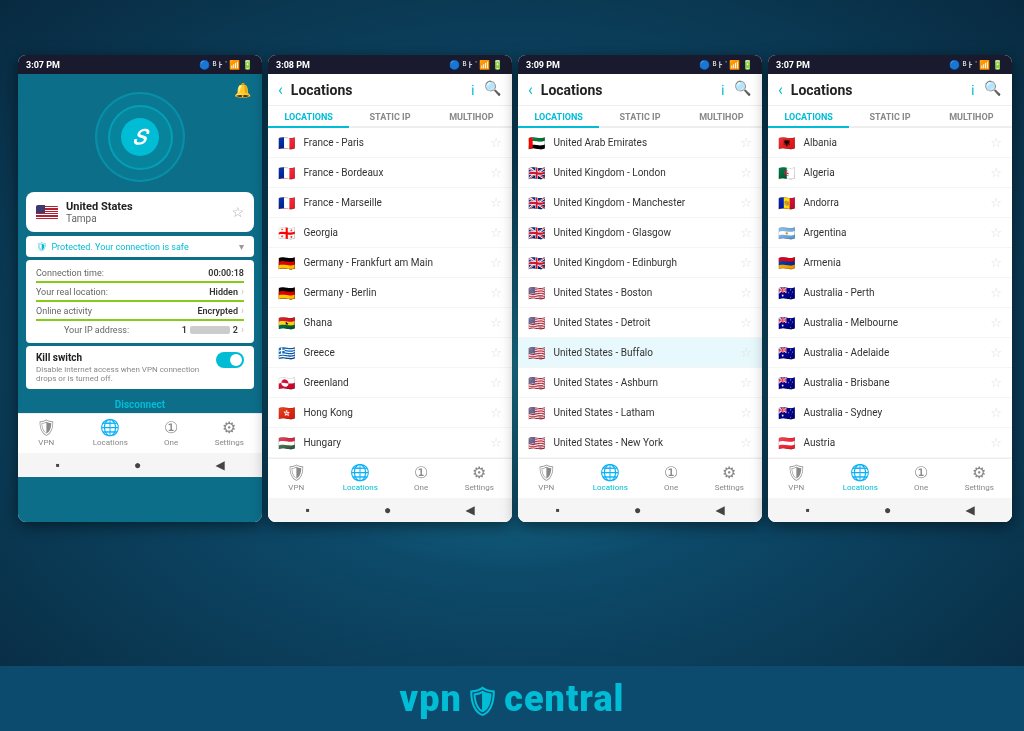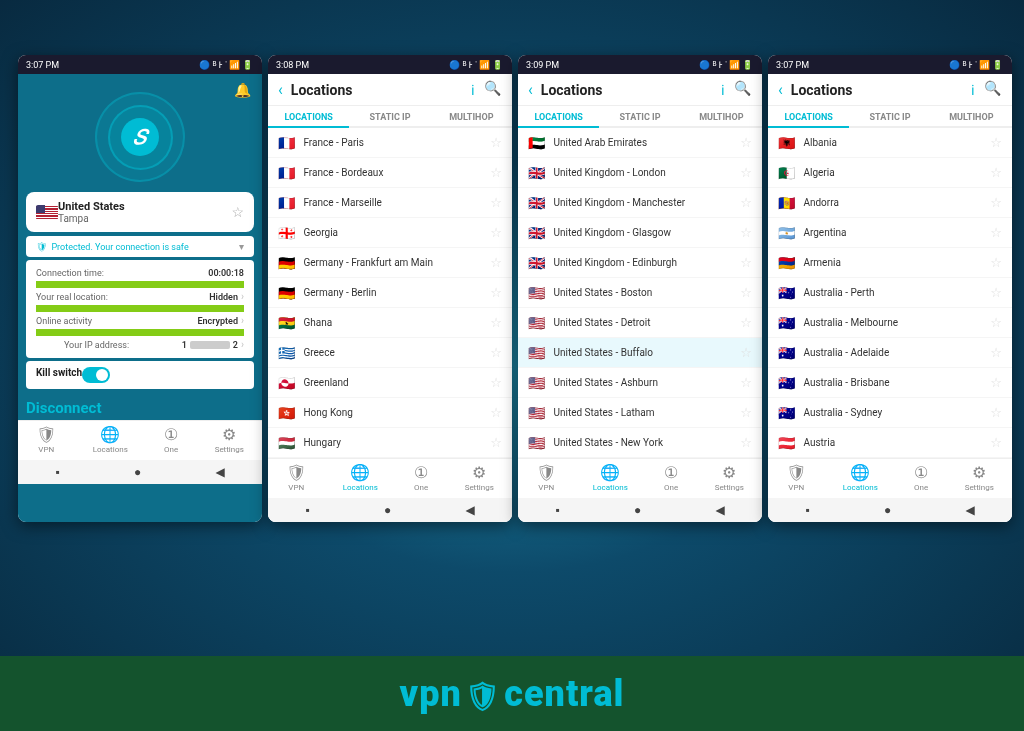--- a/index.html
+++ b/index.html
@@ -38,21 +38,21 @@
     .status-bar {
       background: #1a1a2e;
       color: #fff;
       font-size: 9px;
       padding: 3px 8px;
       display: flex;
       justify-content: space-between;
       align-items: center;
       min-height: 18px;
     }
-    .status-bar .time { font-weight: 400; }
+    .status-bar .time { font-weight: 700; }
 
     
     .screen1-body {
       flex: 1;
       background: #0d6e8a;
       display: flex;
       flex-direction: column;
     }
     .vpn-logo-area {
       display: flex;
@@ -101,21 +101,21 @@
       color: #fff;
       font-size: 14px;
     }
     .location-card {
       background: #fff;
       margin: 0 8px;
       border-radius: 8px;
       padding: 8px 10px;
       display: flex;
       align-items: center;
-      gap: 0;
+      gap: 8px;
     }
     .location-info { flex: 1; }
     .location-name { font-size: 11px; font-weight: 700; color: #222; }
     .location-city { font-size: 10px; color: #666; }
     .star-btn { color: #aaa; font-size: 14px; }
     .protected-bar {
       background: #fff;
       margin: 4px 8px 0;
       border-radius: 4px;
       padding: 5px 10px;
@@ -130,21 +130,21 @@
       background: #fff;
       margin: 3px 8px 0;
       border-radius: 4px;
       padding: 5px 10px;
     }
     .stat-row {
       display: flex;
       justify-content: space-between;
       align-items: center;
       padding: 3px 0;
-      border-bottom: 7px solid #84cc16;
+      border-bottom: 2px solid #84cc16;
       font-size: 9px;
     }
     .stat-row:last-child { border-bottom: none; margin-left: 28px; }
     .stat-label { color: #666; }
     .stat-value { color: #333; font-weight: 600; display: flex; align-items: center; gap: 3px; }
     .stat-arrow { color: #ccc; font-size: 10px; }
     .kill-switch-section {
       background: #fff;
       margin: 3px 8px 0;
       border-radius: 4px;
@@ -182,23 +182,24 @@
       font-weight: 700;
       margin: 5px 0 0;
       cursor: pointer;
     }
     .disconnect-btn {
       background: transparent;
       color: #00bcd4;
       border: none;
       padding: 6px 0 0;
       width: 100%;
-      font-size: 15px;
+      font-size: 10px;
       font-weight: 700;
       cursor: pointer;
+      text-align: center;
     }
     
     .bottom-nav {
       background: #fff;
       display: flex;
       justify-content: space-around;
       padding: 4px 0 6px;
       border-top: 1px solid #eee;
     }
     .nav-item {
@@ -275,22 +276,22 @@
 
     
     .flag { font-size: 14px; line-height: 1; }
 
     
     .brand-bar {
       position: absolute;
       bottom: 0;
       left: 0;
       right: 0;
-      height: 75px;
-      background: #14532d;
+      height: 65px;
+      background: #0c4a6e;
       display: flex;
       align-items: center;
       justify-content: center;
       z-index: 2;
     }
     .brand-text {
       font-size: 36px;
       font-weight: 900;
       color: #fff;
       letter-spacing: 1px;
@@ -393,20 +394,21 @@
           <span class="stat-value">
             1 <span style="background:#ccc;width:40px;height:8px;display:inline-block;border-radius:2px;vertical-align:middle;"></span> 2
             <span class="stat-arrow">›</span>
           </span>
         </div>
       </div>
       <div class="kill-switch-section">
         <div class="kill-switch-row">
           <div>
             <div class="kill-switch-title">Kill switch</div>
+            <div class="kill-switch-desc">Disable internet access when VPN connection drops or is turned off.</div>
           </div>
           <div class="toggle"></div>
         </div>
       </div>
       <div style="padding: 4px 8px 3px;">
         <div class="disconnect-btn">Disconnect</div>
       </div>
       <div class="bottom-nav">
         <div class="nav-item">
           <span class="nav-icon">🛡</span>

